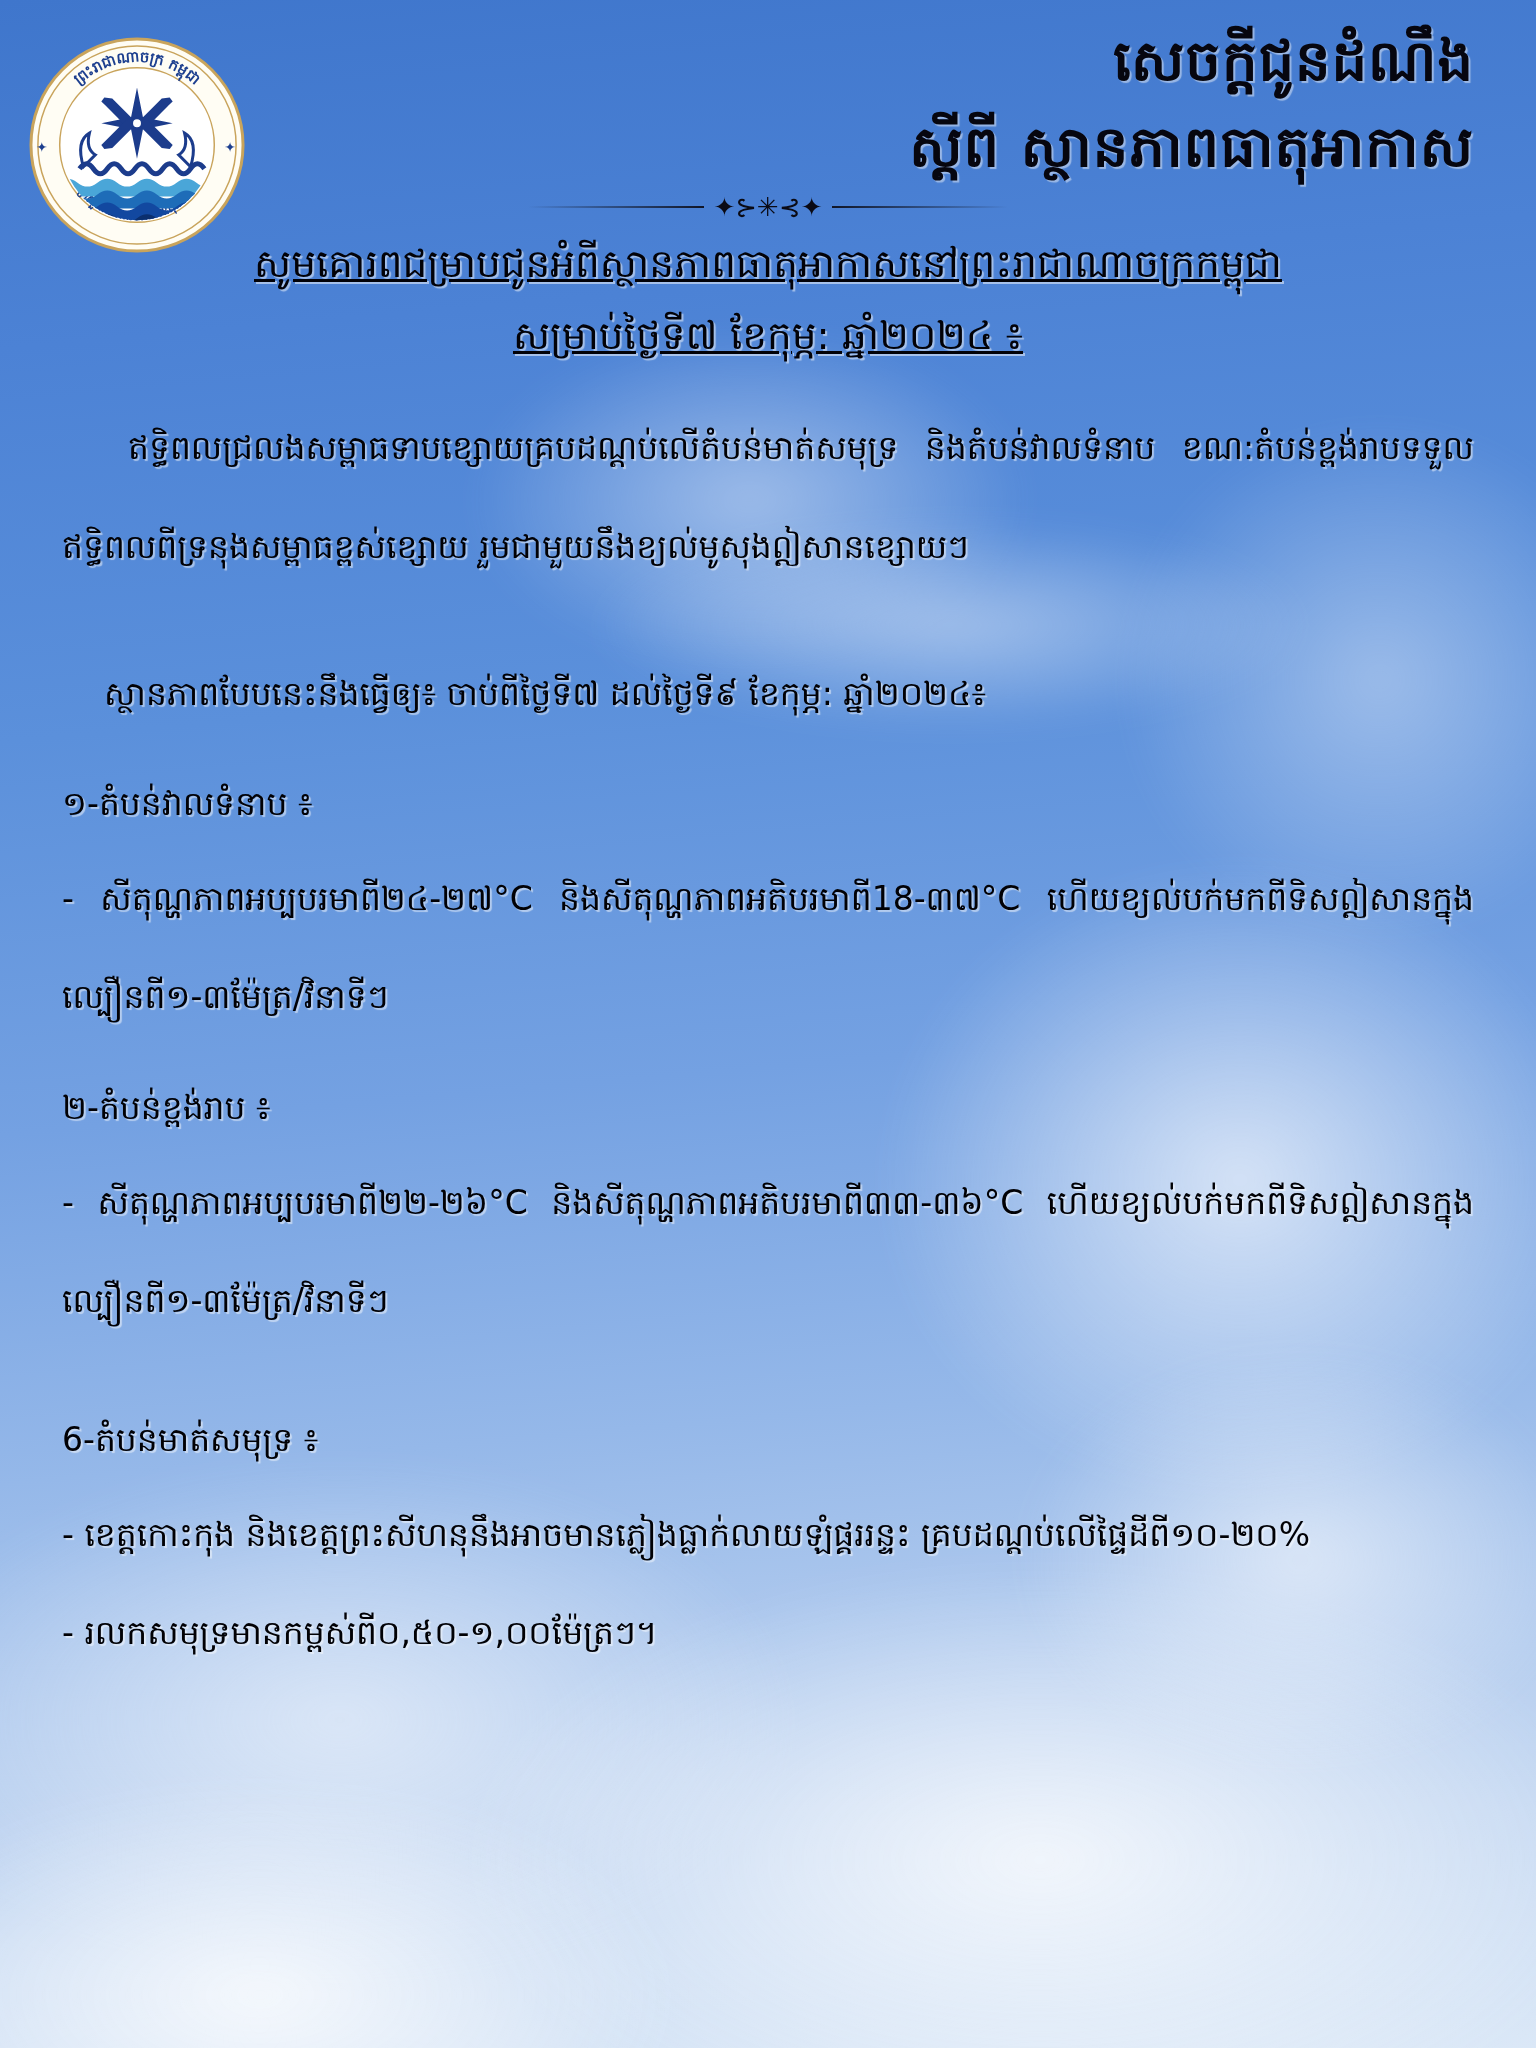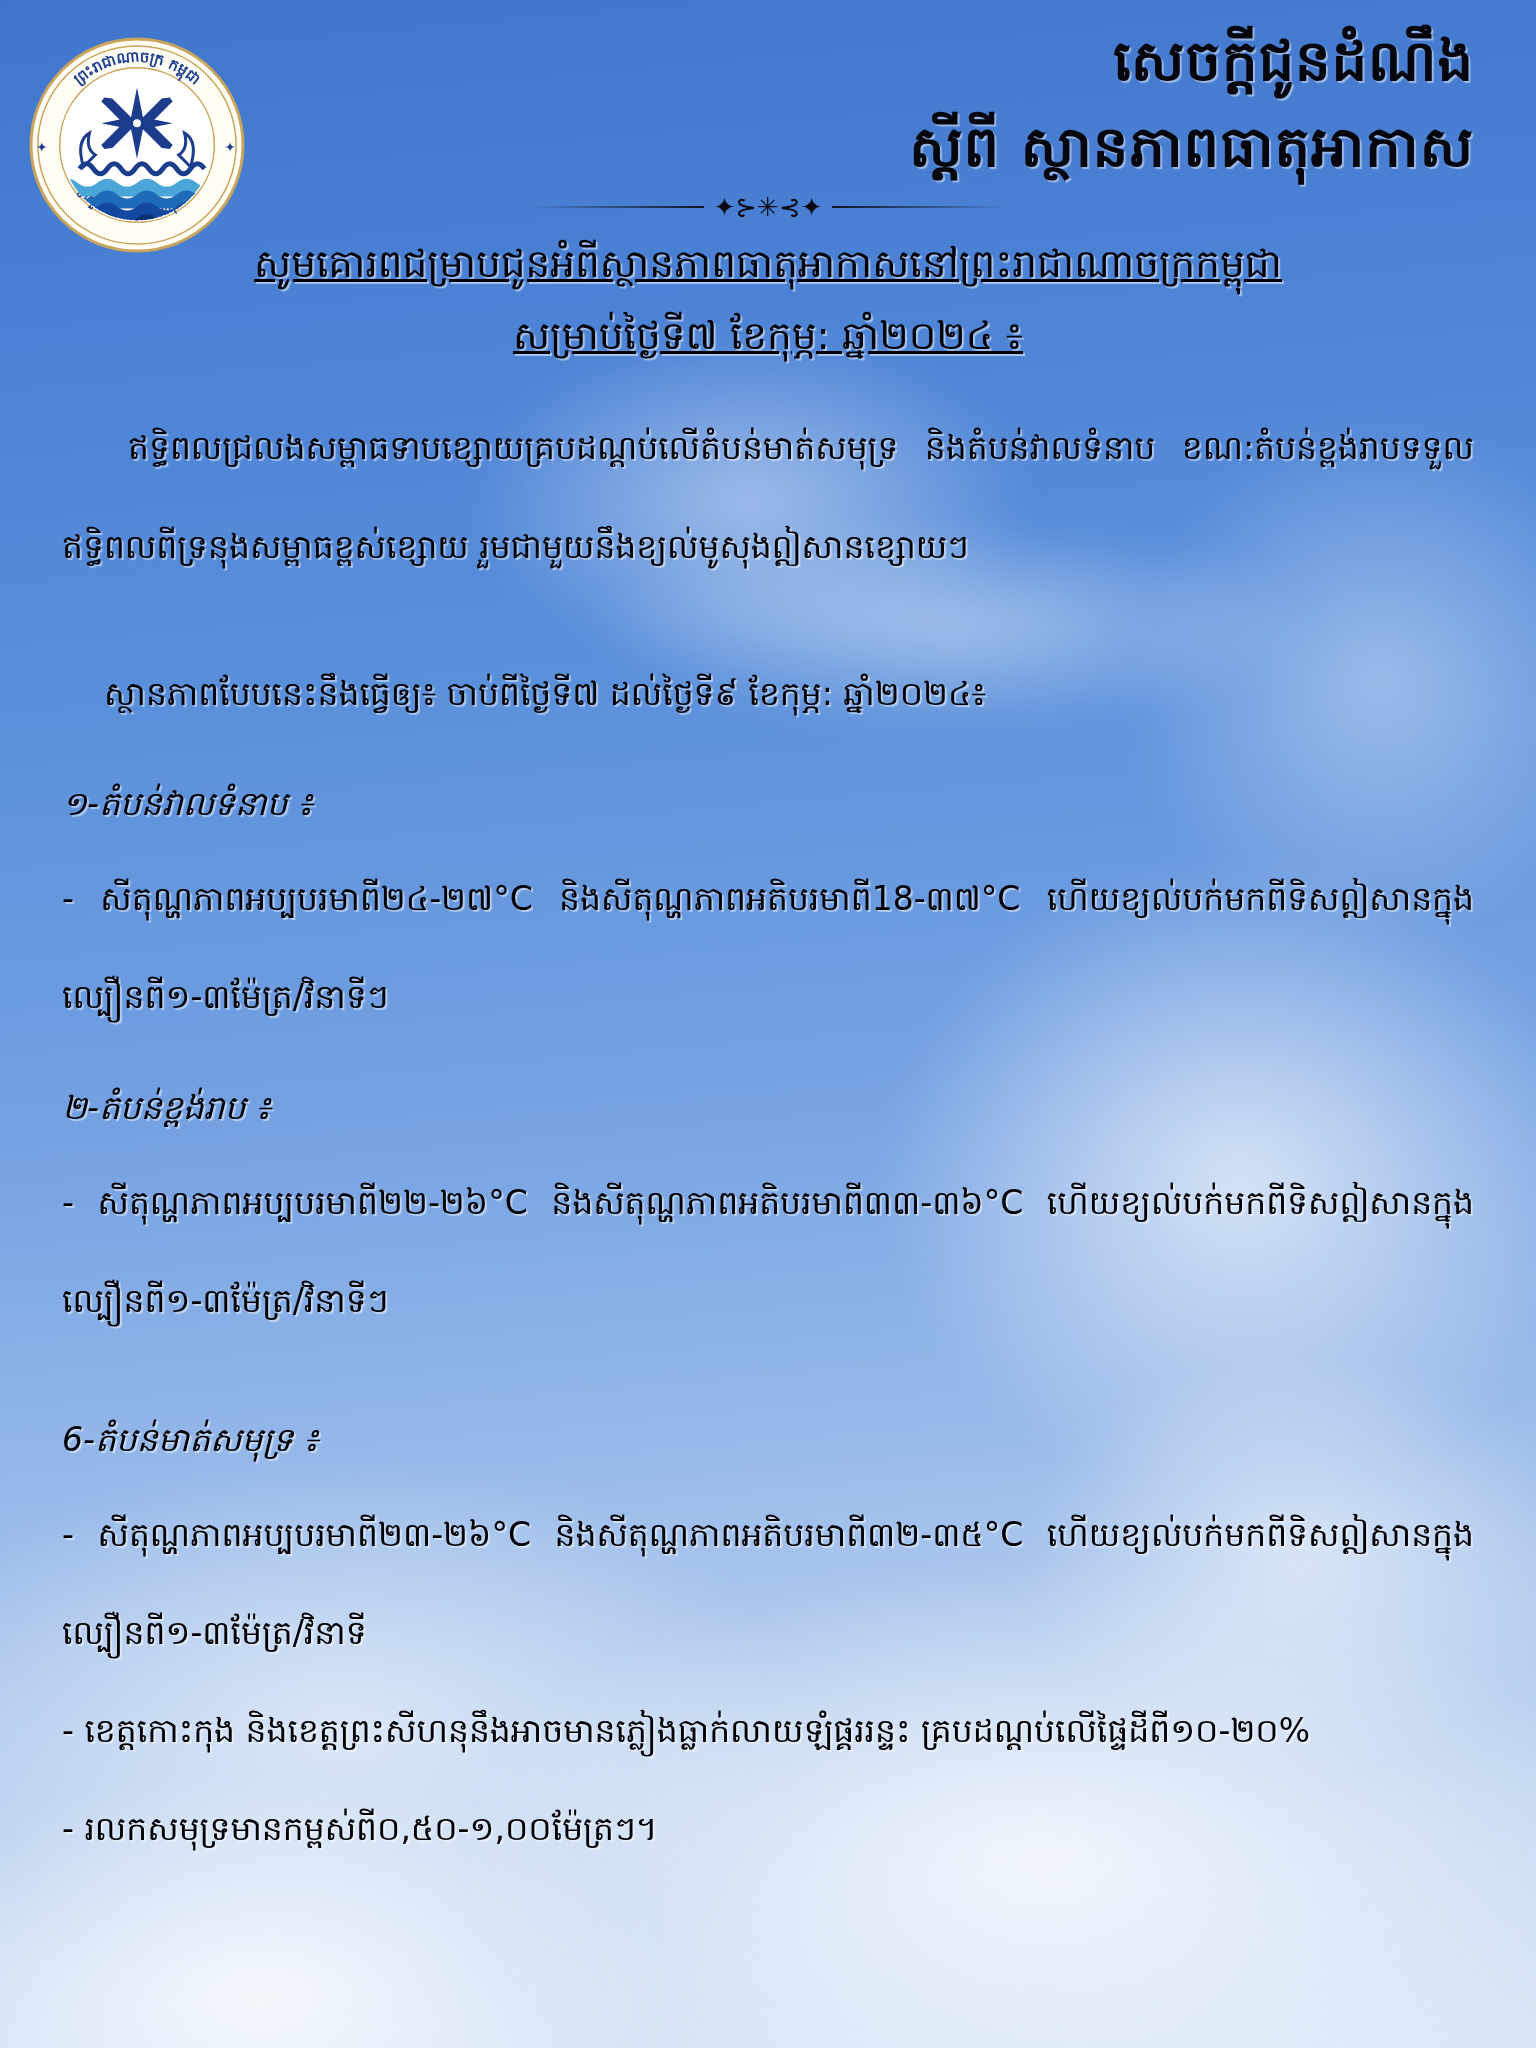--- a/index.html
+++ b/index.html
@@ -40,21 +40,21 @@
   .divider::after{background:linear-gradient(90deg, rgba(10,10,20,.9), rgba(10,10,20,0));}
   .divider .orn{padding:0 10px;font-size:26px;line-height:26px;}
 
   .intro{text-align:center;font-size:39px;line-height:72px;color:#020208;
     text-shadow:2px 2px 1px rgba(255,255,255,.5);text-decoration:underline;}
 
   .body-text{font-size:33px;color:#010105;
     text-shadow:2px 2px 1px rgba(255,255,255,.5);}
   .para{margin-top:26px;line-height:99px;text-align:justify;text-indent:66px;}
   .forecast{margin-top:50px;line-height:96px;text-indent:42px;}
-  .sec-head{margin-top:16px;line-height:92px;font-style:italic;}
+  .sec-head{margin-top:16px;line-height:92px;}
   .sec-head.big-gap{margin-top:44px;}
   .bullet{line-height:98px;text-align:justify;}
 </style>
 </head>
 <body>
 
 <div class="page">
 
   <div class="cloud c1"></div>
   <div class="cloud c2"></div>
@@ -123,18 +123,17 @@
 
     <div class="body-text forecast">ស្ថានភាពបែបនេះនឹងធ្វើឲ្យ៖ ចាប់ពីថ្ងៃទី៧ ដល់ថ្ងៃទី៩ ខែកុម្ភ: ឆ្នាំ២០២៤៖</div>
 
     <div class="body-text sec-head">១-តំបន់វាលទំនាប ៖</div>
     <div class="body-text bullet">- សីតុណ្ហភាពអប្បបរមាពី២៤-២៧°C និងសីតុណ្ហភាពអតិបរមាពី18-៣៧°C ហើយខ្យល់បក់មកពីទិសឦសានក្នុងល្បឿនពី១-៣ម៉ែត្រ/វិនាទីៗ</div>
 
     <div class="body-text sec-head">២-តំបន់ខ្ពង់រាប ៖</div>
     <div class="body-text bullet">- សីតុណ្ហភាពអប្បបរមាពី២២-២៦°C និងសីតុណ្ហភាពអតិបរមាពី៣៣-៣៦°C ហើយខ្យល់បក់មកពីទិសឦសានក្នុងល្បឿនពី១-៣ម៉ែត្រ/វិនាទីៗ</div>
 
     <div class="body-text sec-head big-gap">6-តំបន់មាត់សមុទ្រ ៖</div>
-    <div class="body-text bullet">- សីតុណ្ហភាពអប្បបរមាពី២៣-២៦°C និងសីតុណ្ហភាពអតិបរមាពី៣២-៣៥°C ហើយខ្យល់បក់មកពីទិសឦសានក្នុងល្បឿនពី១-៣ម៉ែត្រ/វិនាទី</div>
     <div class="body-text bullet">- ខេត្តកោះកុង និងខេត្តព្រះសីហនុនឹងអាចមានភ្លៀងធ្លាក់លាយឡំផ្គររន្ទះ គ្របដណ្តប់លើផ្ទៃដីពី១០-២០%</div>
     <div class="body-text bullet">- រលកសមុទ្រមានកម្ពស់ពី០,៥០-១,០០ម៉ែត្រៗ។</div>
 
   </div>
 </div>
 
 </body></html>

